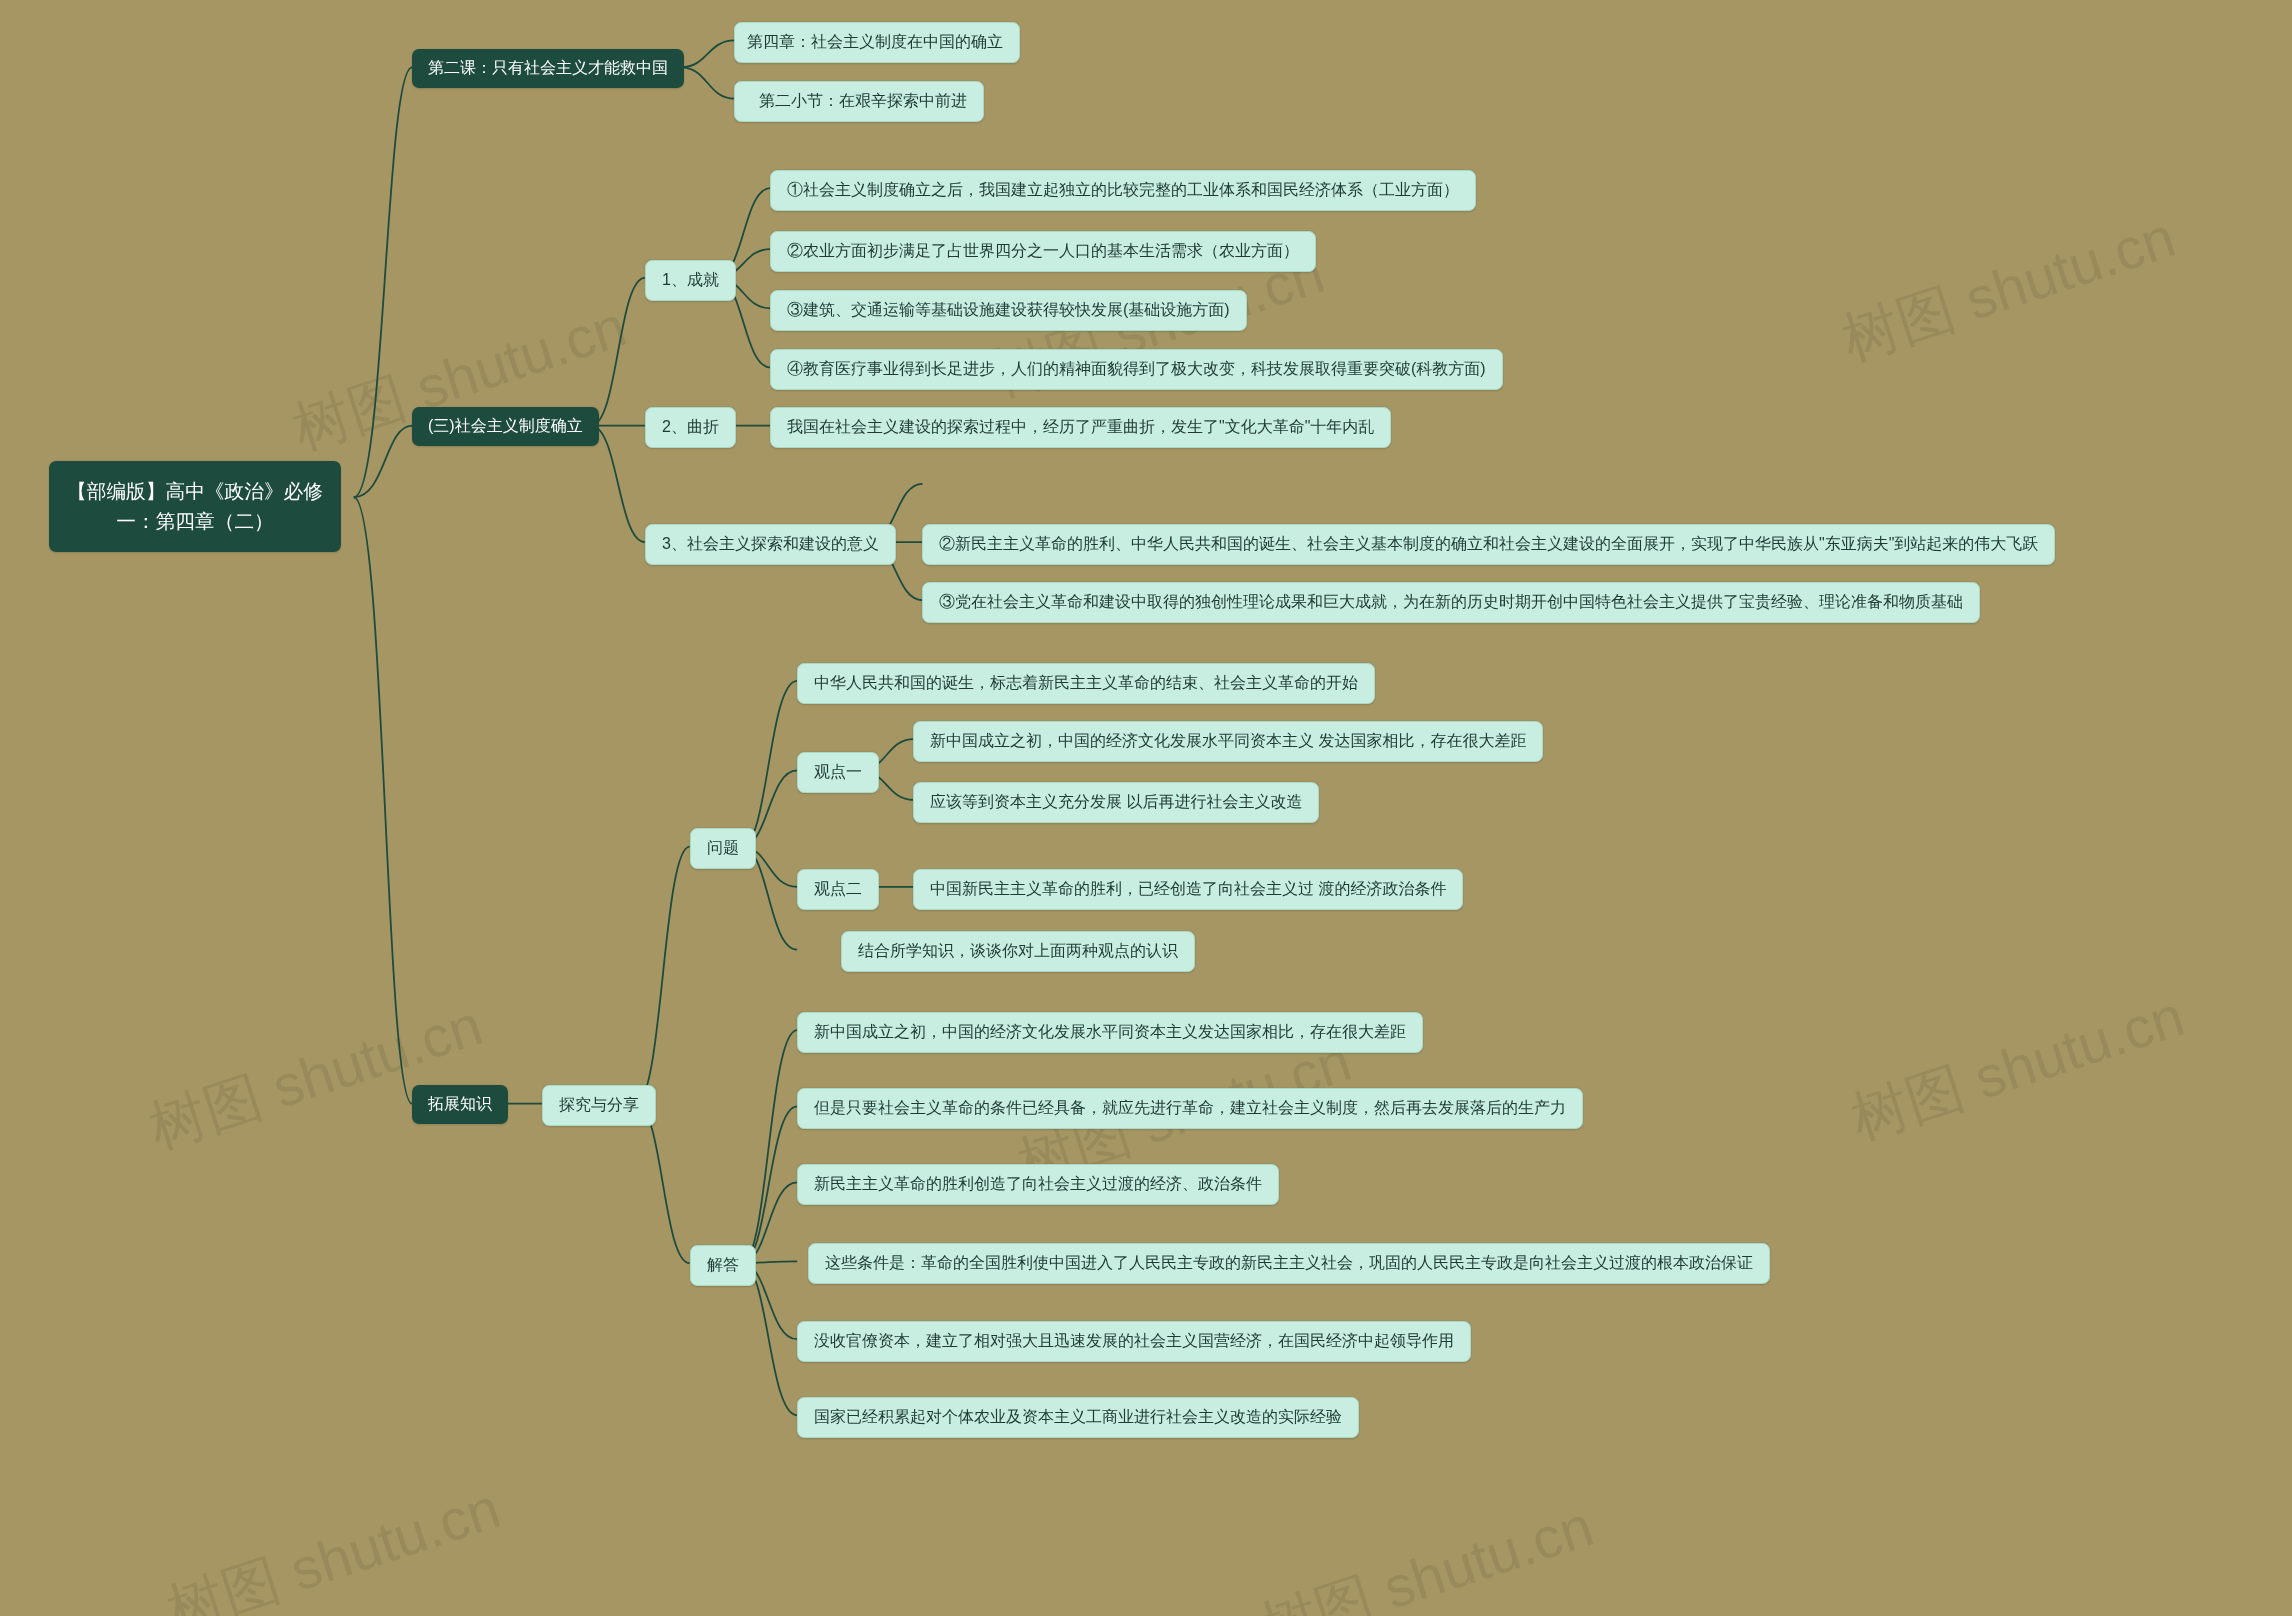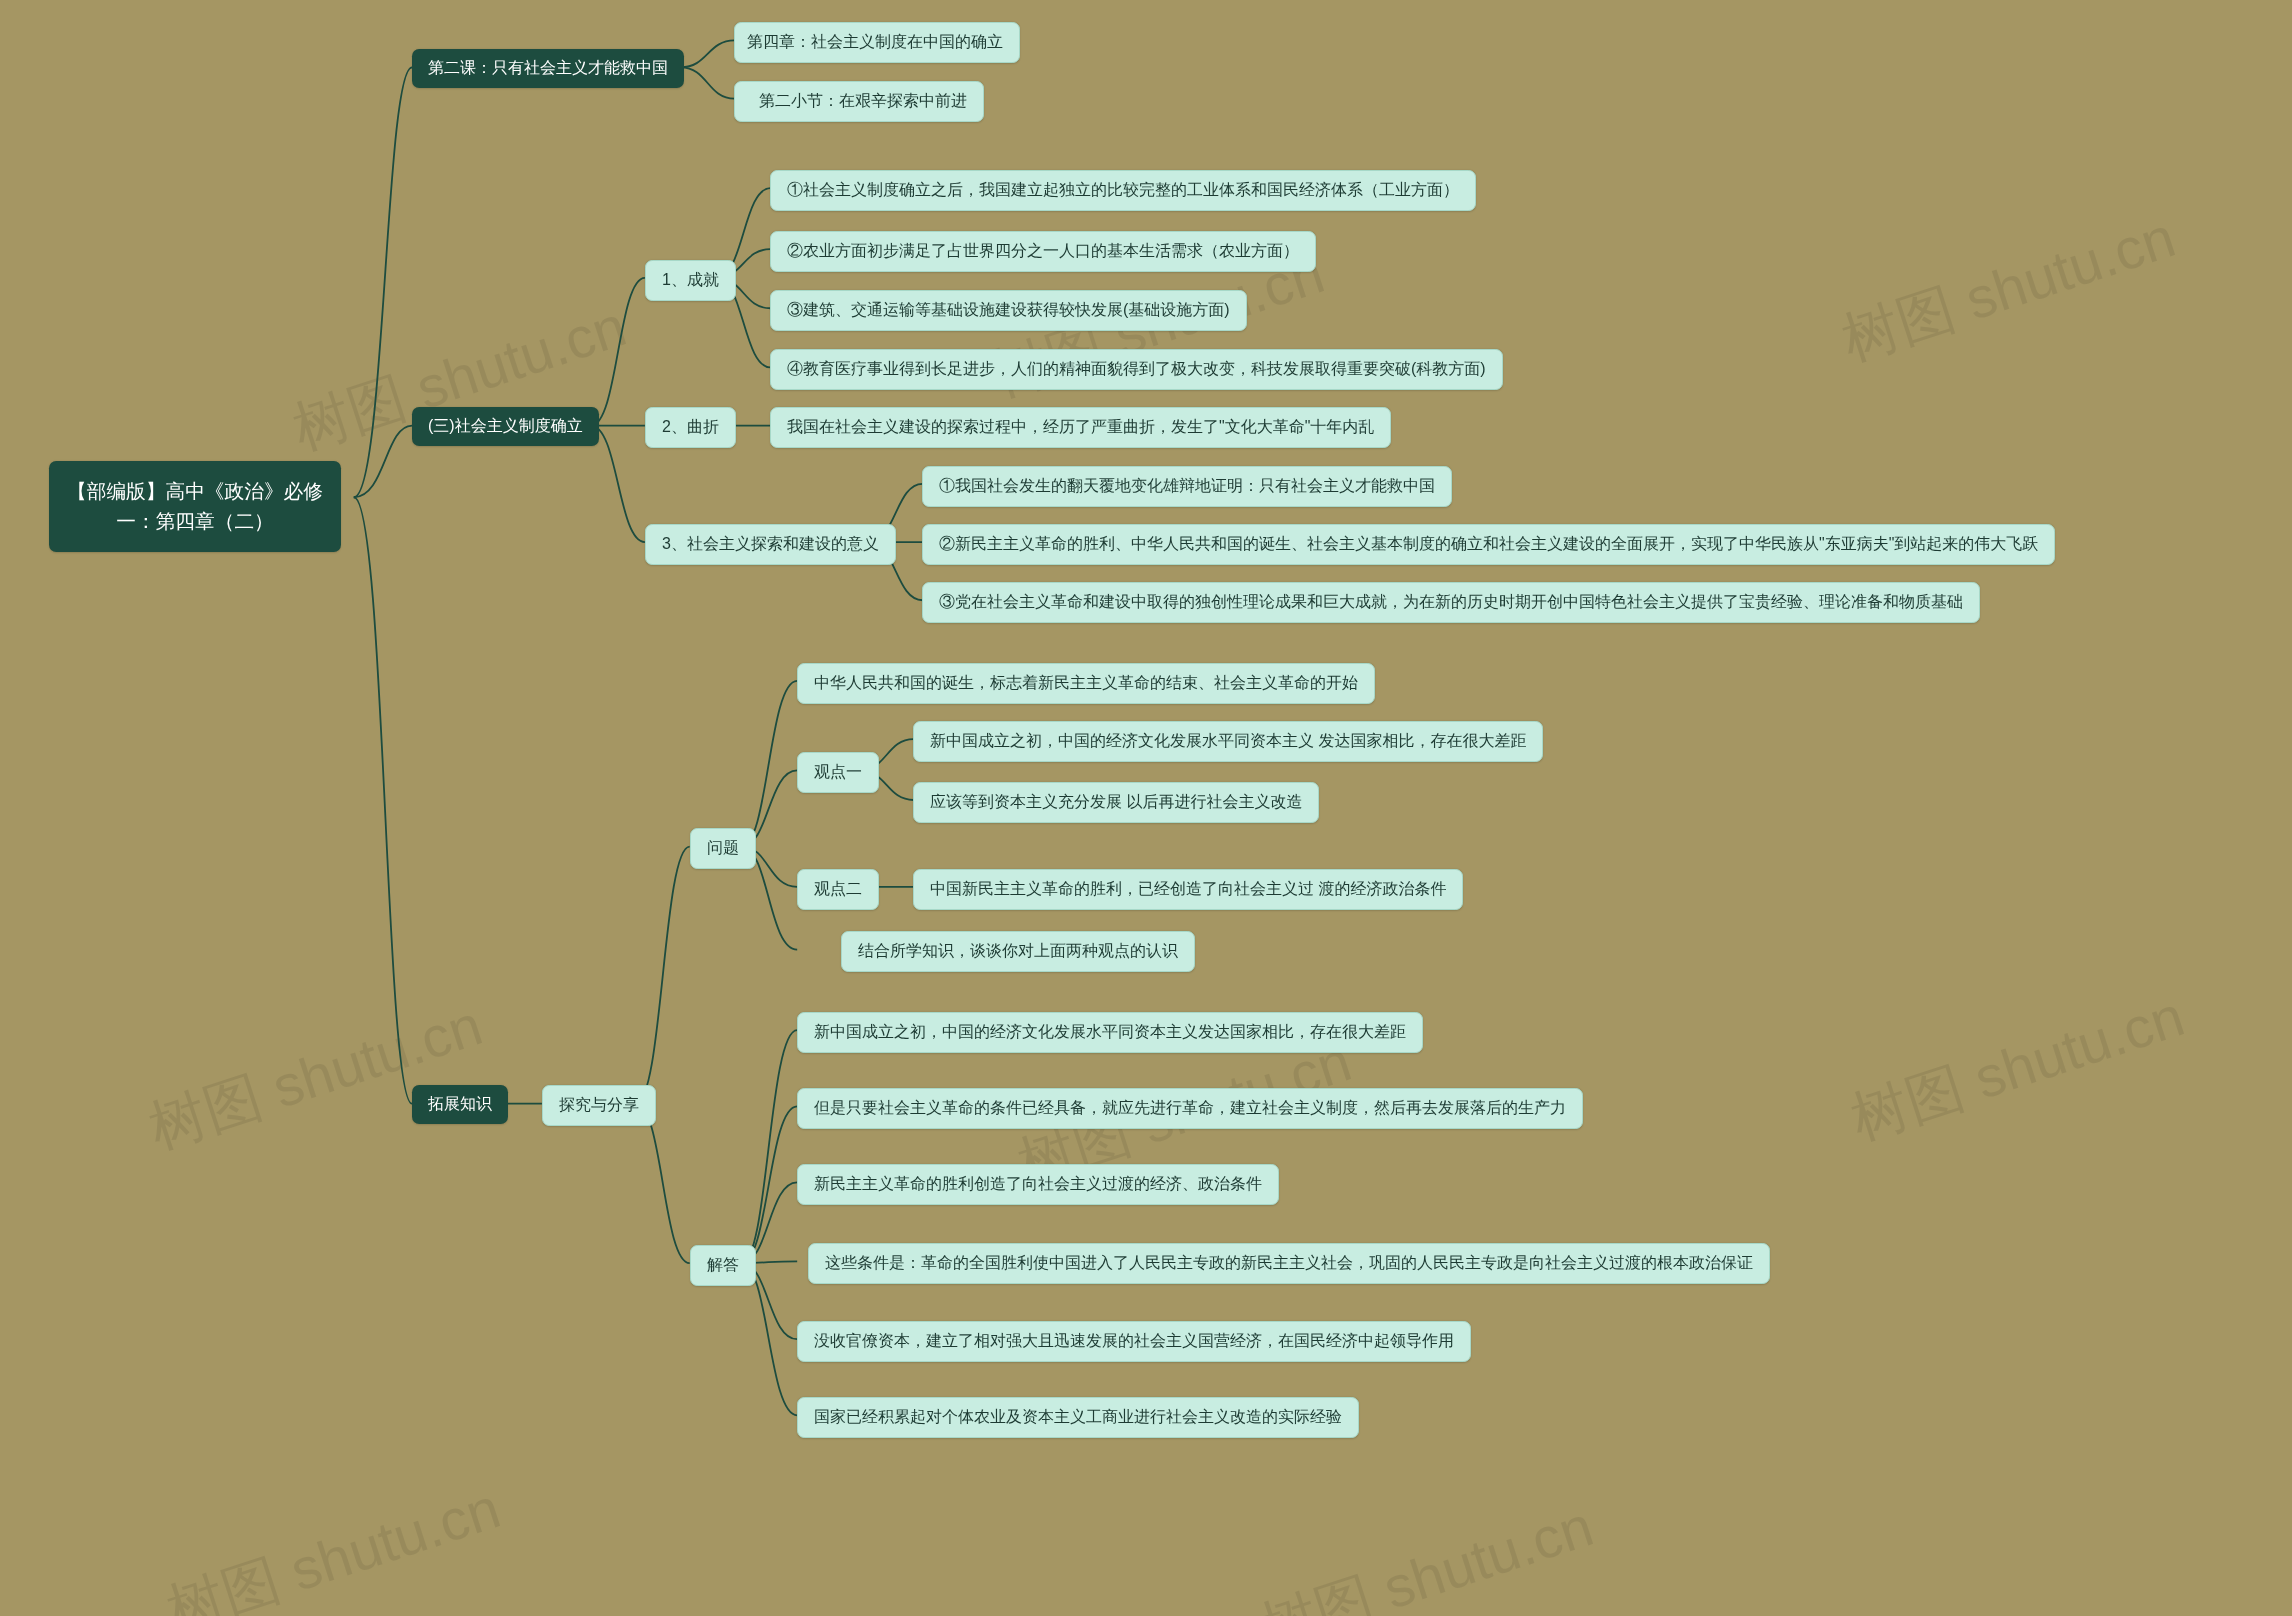--- a/index.html
+++ b/index.html
@@ -141,21 +141,20 @@
   <div class="node mint" style="left:645px; top:260px;">1、成就</div>
   <div class="node mint" style="left:770px; top:170px;">①社会主义制度确立之后，我国建立起独立的比较完整的工业体系和国民经济体系（工业方面）</div>
   <div class="node mint" style="left:770px; top:231px;">②农业方面初步满足了占世界四分之一人口的基本生活需求（农业方面）</div>
   <div class="node mint" style="left:770px; top:290px;">③建筑、交通运输等基础设施建设获得较快发展(基础设施方面)</div>
   <div class="node mint" style="left:770px; top:349px;">④教育医疗事业得到长足进步，人们的精神面貌得到了极大改变，科技发展取得重要突破(科教方面)</div>
 
   <div class="node mint" style="left:645px; top:407px;">2、曲折</div>
   <div class="node mint" style="left:770px; top:407px;">我国在社会主义建设的探索过程中，经历了严重曲折，发生了"文化大革命"十年内乱</div>
 
   <div class="node mint" style="left:645px; top:524px;">3、社会主义探索和建设的意义</div>
-  <div class="node mint" style="left:922px; top:466px;">①我国社会发生的翻天覆地变化雄辩地证明：只有社会主义才能救中国</div>
   <div class="node mint" style="left:922px; top:524px;">②新民主主义革命的胜利、中华人民共和国的诞生、社会主义基本制度的确立和社会主义建设的全面展开，实现了中华民族从"东亚病夫"到站起来的伟大飞跃</div>
   <div class="node mint" style="left:922px; top:582px;">③党在社会主义革命和建设中取得的独创性理论成果和巨大成就，为在新的历史时期开创中国特色社会主义提供了宝贵经验、理论准备和物质基础</div>
 
   <div class="node dark" style="left:412px; top:1085px;">拓展知识</div>
   <div class="node mint" style="left:542px; top:1085px;">探究与分享</div>
 
   <div class="node mint" style="left:690px; top:828px;">问题</div>
   <div class="node mint" style="left:797px; top:663px;">中华人民共和国的诞生，标志着新民主主义革命的结束、社会主义革命的开始</div>
 
   <div class="node mint" style="left:797px; top:752px;">观点一</div>

